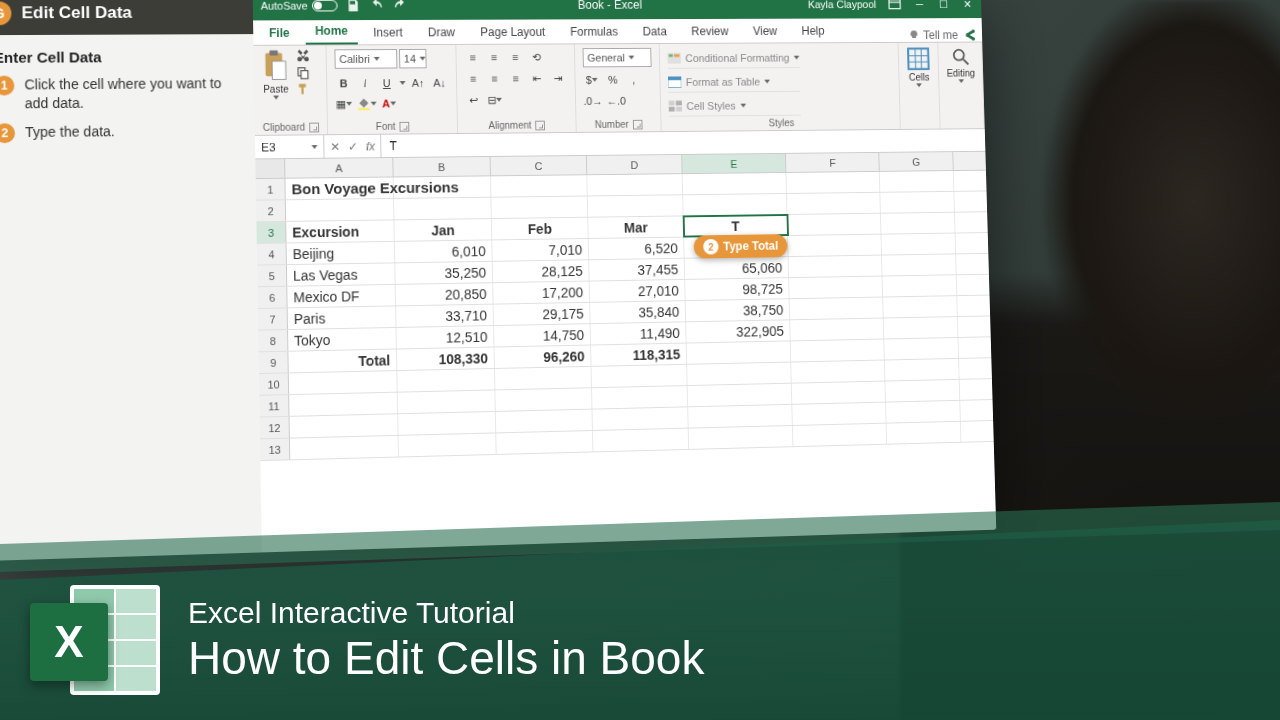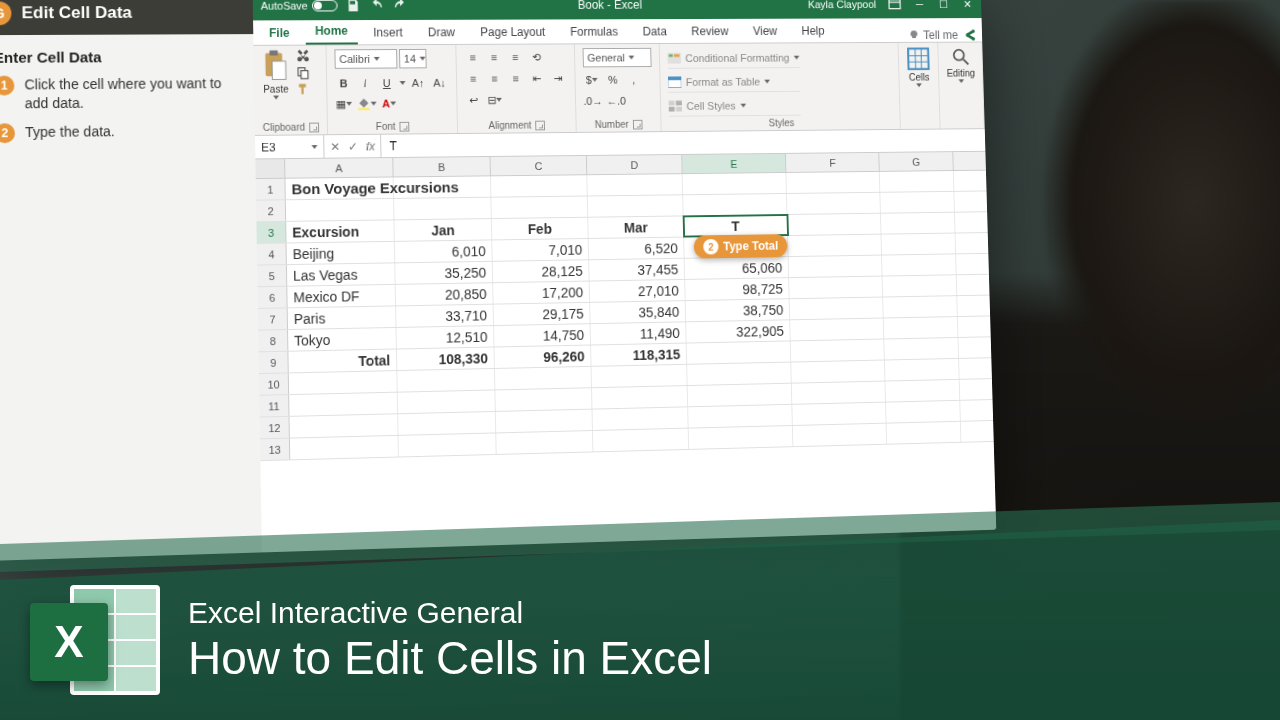--- a/index.html
+++ b/index.html
@@ -552,16 +552,16 @@
         <div></div>
         <div></div>
         <div></div>
         <div></div>
         <div></div>
         <div></div>
       </div>
     <div class="tab">X</div>
   </div>
   <div class="banner-text">
-    <div class="line1">Excel Interactive General</div>
-    <div class="line2">How to Edit Cells in Excel</div>
+    <div class="line1">Excel Interactive Tutorial</div>
+    <div class="line2">How to Edit Cells in Book</div>
   </div>
 </div>
 
 </body></html>

